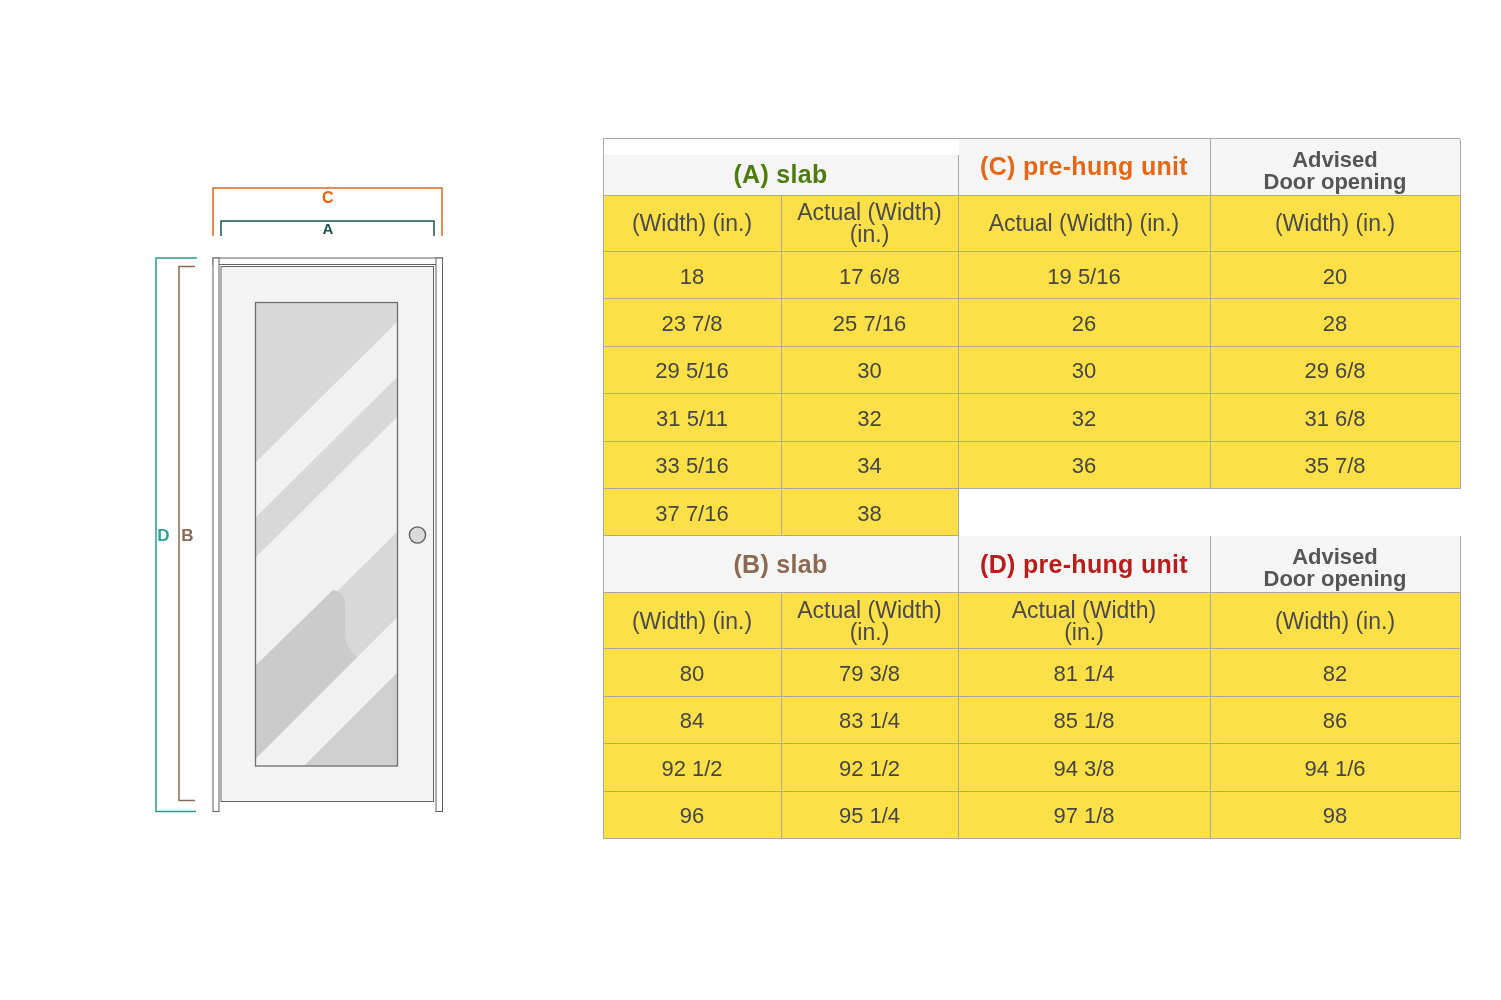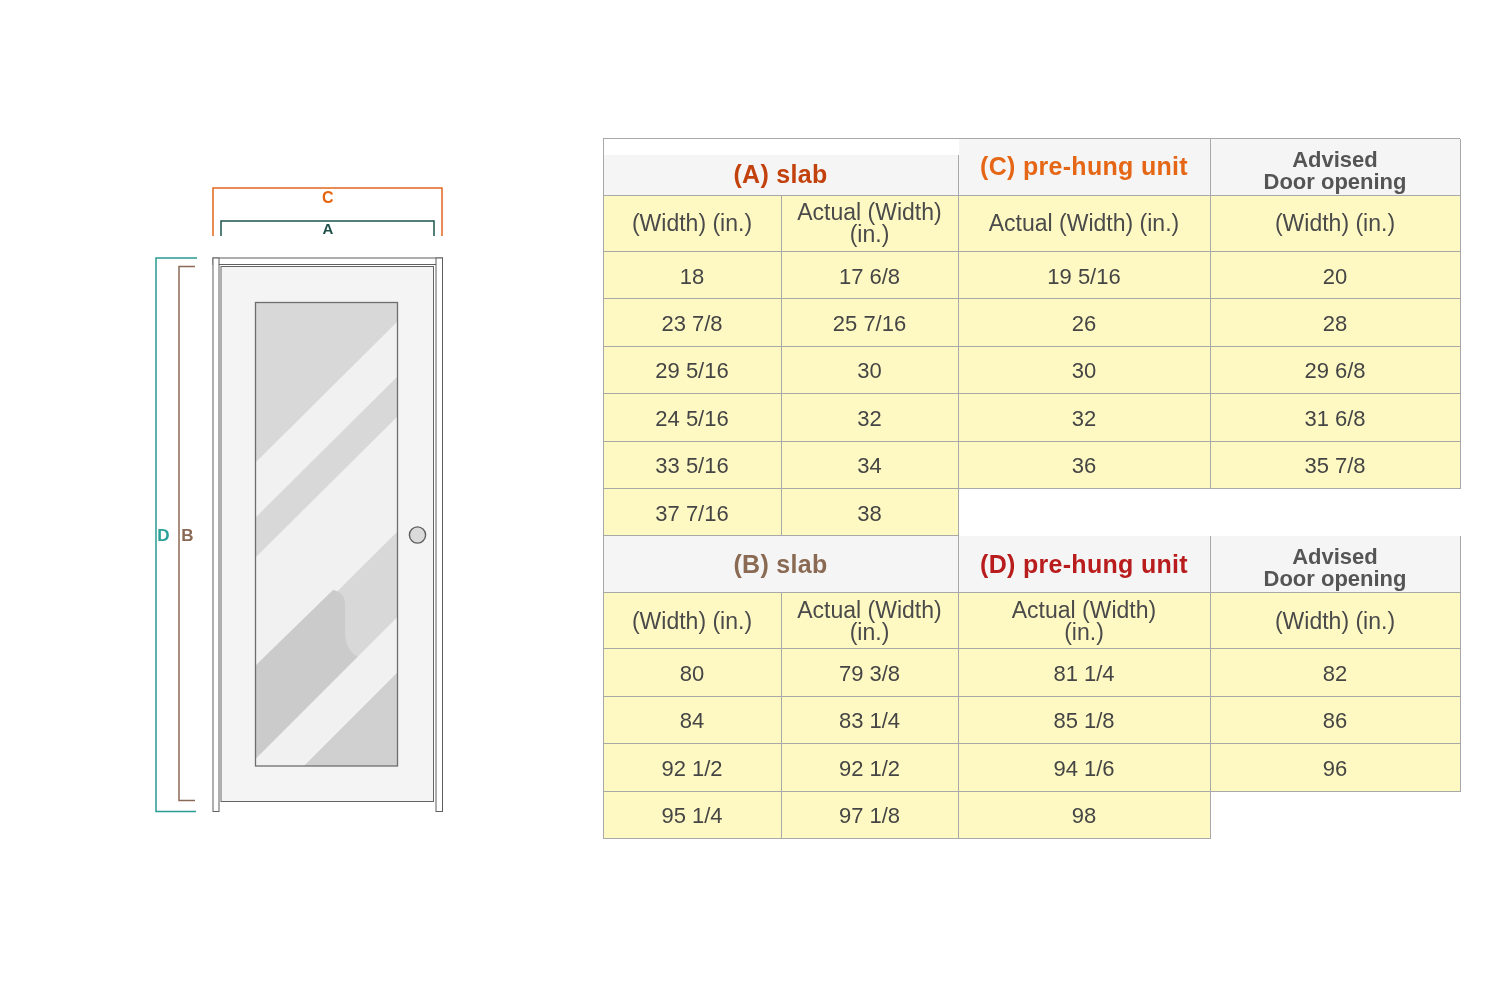--- a/index.html
+++ b/index.html
@@ -5,25 +5,25 @@
   html,body{margin:0;padding:0;background:#ffffff;width:1501px;height:1000px;overflow:hidden;}
   body{font-family:"Liberation Sans",sans-serif;position:relative;}
   .tablewrap{position:absolute;left:602.5px;top:137.5px;width:857px;height:701.5px;
     border-top:1px solid #a9a9a9;border-left:1px solid #a9a9a9;box-sizing:border-box;
     display:grid;
     grid-template-columns:178px 177px 252px 250px;
     grid-template-rows:57px 56.5px 47.4px 47.4px 47.4px 47.4px 47.4px 47.4px 57px 56px 47.4px 47.4px 47.4px 47.4px;
   }
   .c{border-right:1px solid #a9a9a9;border-bottom:1px solid #a9a9a9;box-sizing:border-box;
      display:flex;align-items:center;justify-content:center;text-align:center;
-     font-size:22px;color:#454545;background:#fef9c3;padding-top:3px;}
+     font-size:22px;color:#454545;background:#fde047;padding-top:3px;}
   .h1{background:#f5f5f5;font-size:25px;font-weight:bold;letter-spacing:0.3px;padding-top:0;}
   .h2{font-size:23px;color:#4a4a4a;line-height:22px;padding-top:0;}
   .sp2{grid-column:1 / 3;}
-  .teal-d{color:#c2410c;margin-top:16px;}
+  .teal-d{color:#4d7c0f;margin-top:16px;}
   .orange{color:#e56716;}
   .brown{color:#8a6a52;}
   .teal-l{color:#b91c1c;}
   .gray{color:#555555;font-size:22px;line-height:22px;font-weight:bold;letter-spacing:0;padding-top:8px;}
 </style>
 </head>
 <body>
 
 <svg width="500" height="1000" viewBox="0 0 500 1000" style="position:absolute;left:0;top:0;">
 
@@ -103,21 +103,21 @@
     <div class="c">23 7/8</div>
     <div class="c">25 7/16</div>
     <div class="c">26</div>
 
   <div class="c">28</div>
     <div class="c">29 5/16</div>
     <div class="c">30</div>
 
   <div class="c">30</div>
     <div class="c">29 6/8</div>
-    <div class="c">24 5/16</div>
+    <div class="c">31 5/11</div>
     <div class="c">32</div>
 
   <div class="c">32</div>
     <div class="c">31 6/8</div>
     <div class="c">33 5/16</div>
     <div class="c">34</div>
 
   <div class="c">36</div>
     <div class="c">35 7/8</div>
     <div class="c">37 7/16</div>
@@ -139,19 +139,20 @@
     <div class="c">81 1/4</div>
     <div class="c">82</div>
 
   <div class="c">84</div>
     <div class="c">83 1/4</div>
     <div class="c">85 1/8</div>
     <div class="c">86</div>
 
   <div class="c">92 1/2</div>
     <div class="c">92 1/2</div>
+    <div class="c">94 3/8</div>
     <div class="c">94 1/6</div>
 
   <div class="c">96</div>
     <div class="c">95 1/4</div>
     <div class="c">97 1/8</div>
     <div class="c">98</div>
 </div>
 
 </body></html>

